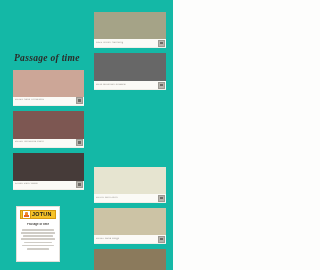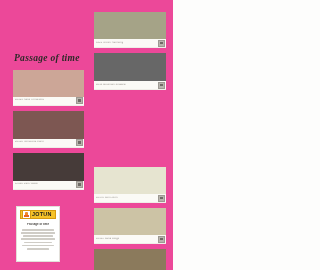--- a/index.html
+++ b/index.html
@@ -3,21 +3,21 @@
 <meta charset="utf-8">
 <style>
   html,body{margin:0;padding:0;}
   body{
     width:173px;height:270px;
     background:#ffffff;
     font-family:"Liberation Sans",sans-serif;
     overflow:hidden;
     position:relative;
   }
-  .page{position:absolute;inset:0;background:#ec4899;}
+  .page{position:absolute;inset:0;background:#14b8a6;}
 
   
   .col{position:absolute;}
   .col-left{left:13px;top:54px;width:71px;}
   .col-right-top{left:94px;top:12px;width:72px;}
   .col-right-bottom{left:94px;top:167px;width:72px;}
 
   
   .title{
     font-family:"Liberation Serif",serif;

